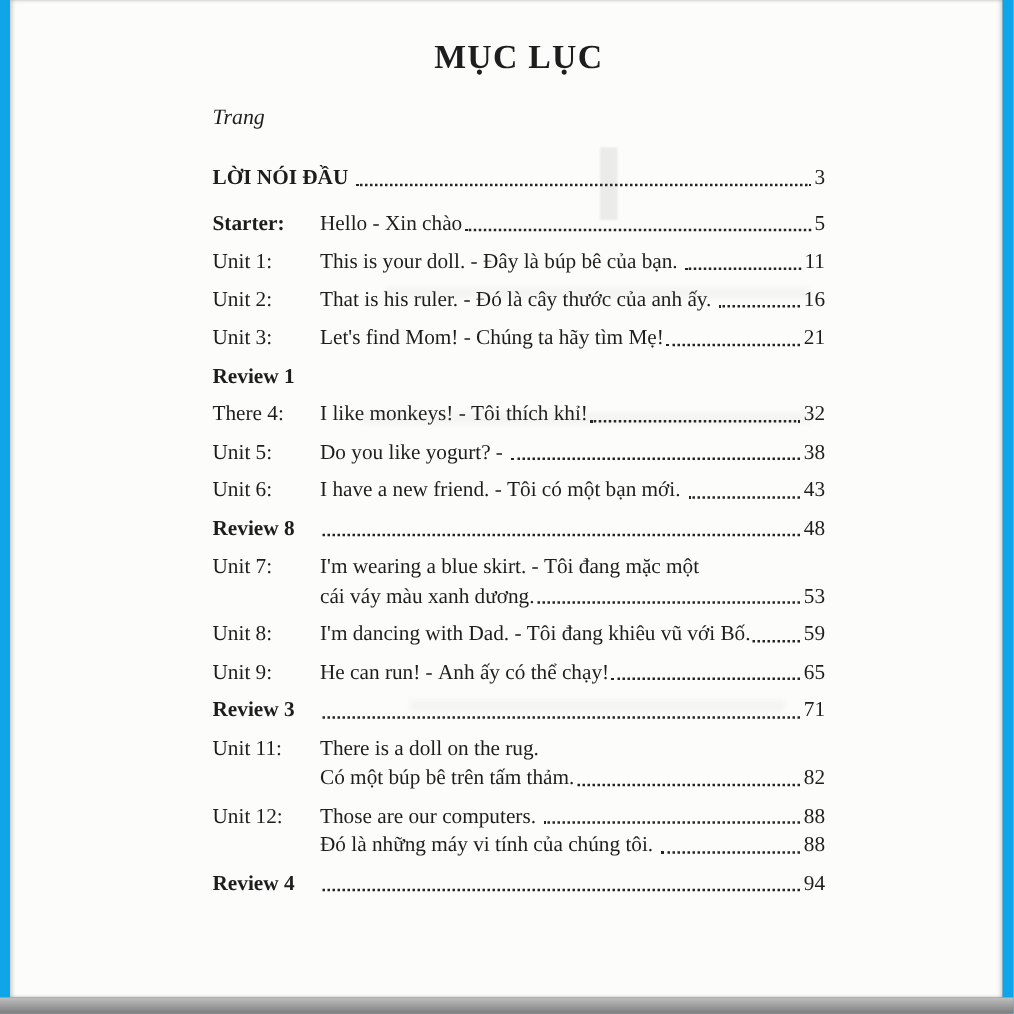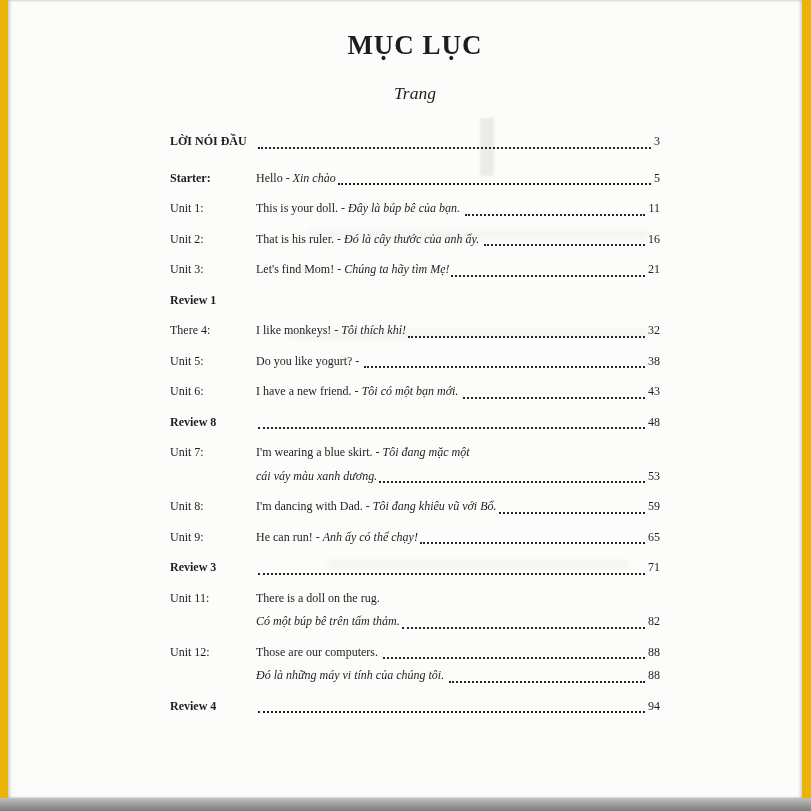--- a/index.html
+++ b/index.html
@@ -1,47 +1,47 @@
 <!DOCTYPE html>
 <html><head>
 <meta charset="utf-8">
 <style>
   html,body{margin:0;padding:0;}
   body{
     width:811px;height:811px;overflow:hidden;
     font-family:"Liberation Serif","DejaVu Serif",serif;
     background:#b4b4b4;
   }
-  .scan{position:relative;width:811px;height:811px;background:#eab308;}
+  .scan{position:relative;width:811px;height:811px;background:#0ea5e9;}
   .page{
     position:absolute;left:8px;right:9px;top:0;bottom:13px;
     background:#fcfcfa;color:#1d1d1d;
     box-shadow:inset 2px 0 3px rgba(0,0,0,.18), inset -2px 0 3px rgba(0,0,0,.15);
   }
   .scan-bottom{
     position:absolute;left:0;right:0;bottom:0;height:13px;
     background:linear-gradient(#c0c0c0,#7c7c7c);
   }
   .content{padding:30px 142px 0 162px;}
   h1.title{
     margin:0;padding:0;text-align:center;
     font-size:27px;font-weight:bold;letter-spacing:1px;
   }
   .trang{
-    margin-top:22px;text-align:center;font-style:italic;font-size:17.5px;
-  }
-  .toc{margin-top:26px;font-size:12px;line-height:23.5px;}
+    margin-top:22px;text-align:left;font-style:italic;font-size:17.5px;
+  }
+  .toc{margin-top:26px;font-size:17px;line-height:23.5px;}
   .toc-entry{display:flex;align-items:flex-start;margin-bottom:7px;}
   .toc-entry:first-child{margin-bottom:13px;}
   .toc-label{flex:0 0 auto;min-width:82px;white-space:nowrap;padding-right:4px;}
   .toc-label.bold{font-weight:bold;}
   .toc-body{flex:1 1 auto;min-width:0;}
   .toc-line{display:flex;align-items:flex-end;}
   .toc-line span{white-space:pre-wrap;}
-  .it{font-style:italic;}
+  .it{}
   .dots{
     flex:1 1 auto;min-width:10px;
     border-bottom:2px dotted #242424;
     margin:0 3px 5px 2px;
   }
   .pg{flex:0 0 auto;}
   
   .ghost{position:absolute;pointer-events:none;}
   .ghost-bar{left:472px;top:118px;width:14px;height:58px;background:rgba(90,90,90,.10);filter:blur(1px);}
   .ghost-smudge1{left:300px;top:230px;width:340px;height:9px;background:rgba(100,100,100,.05);filter:blur(2px);}

